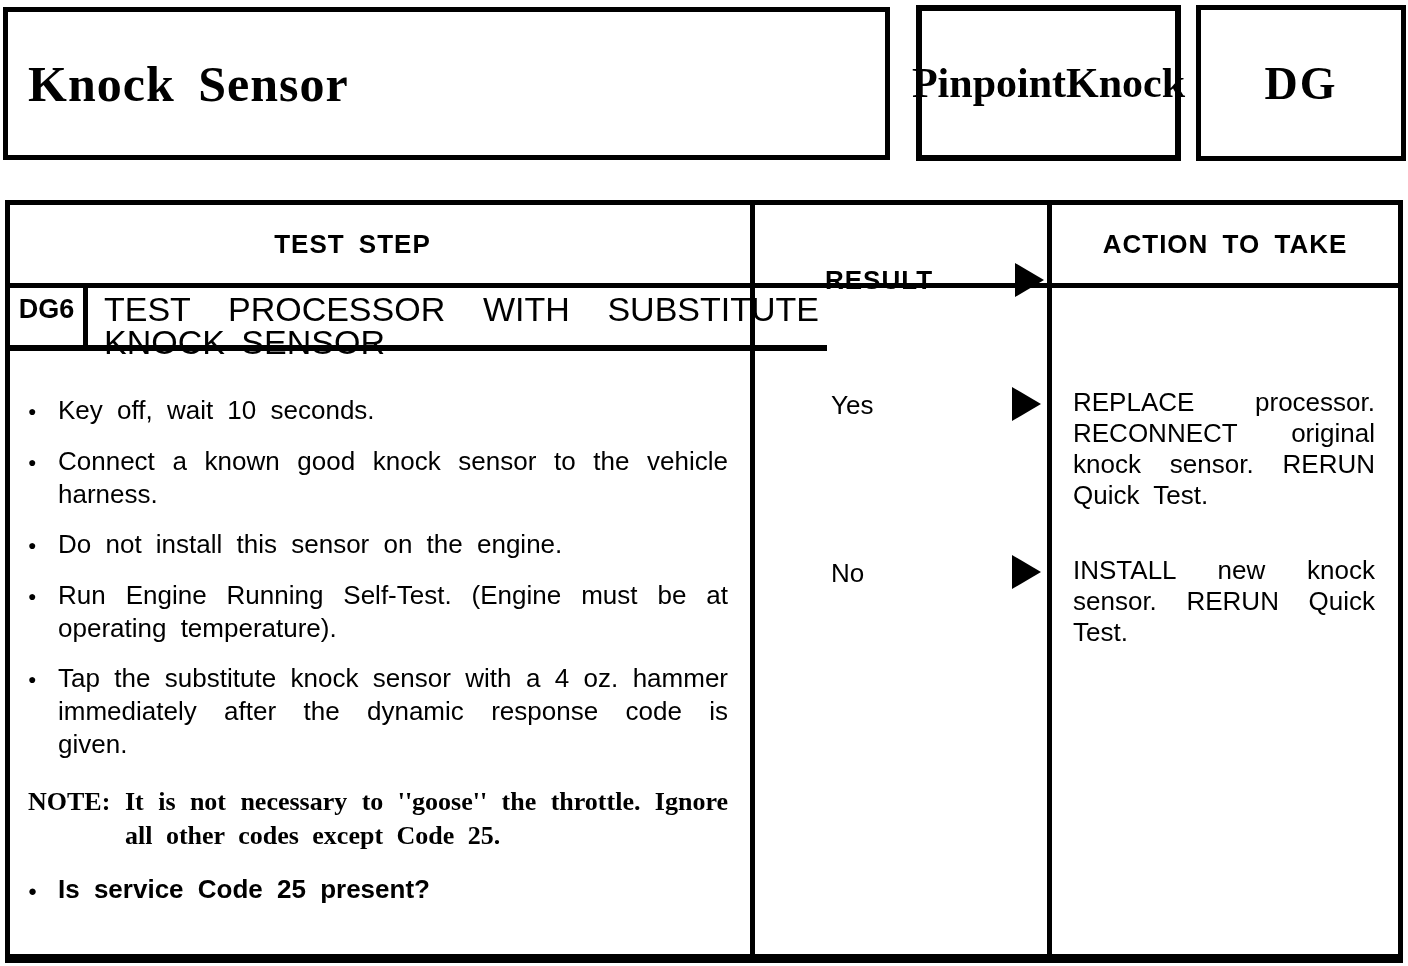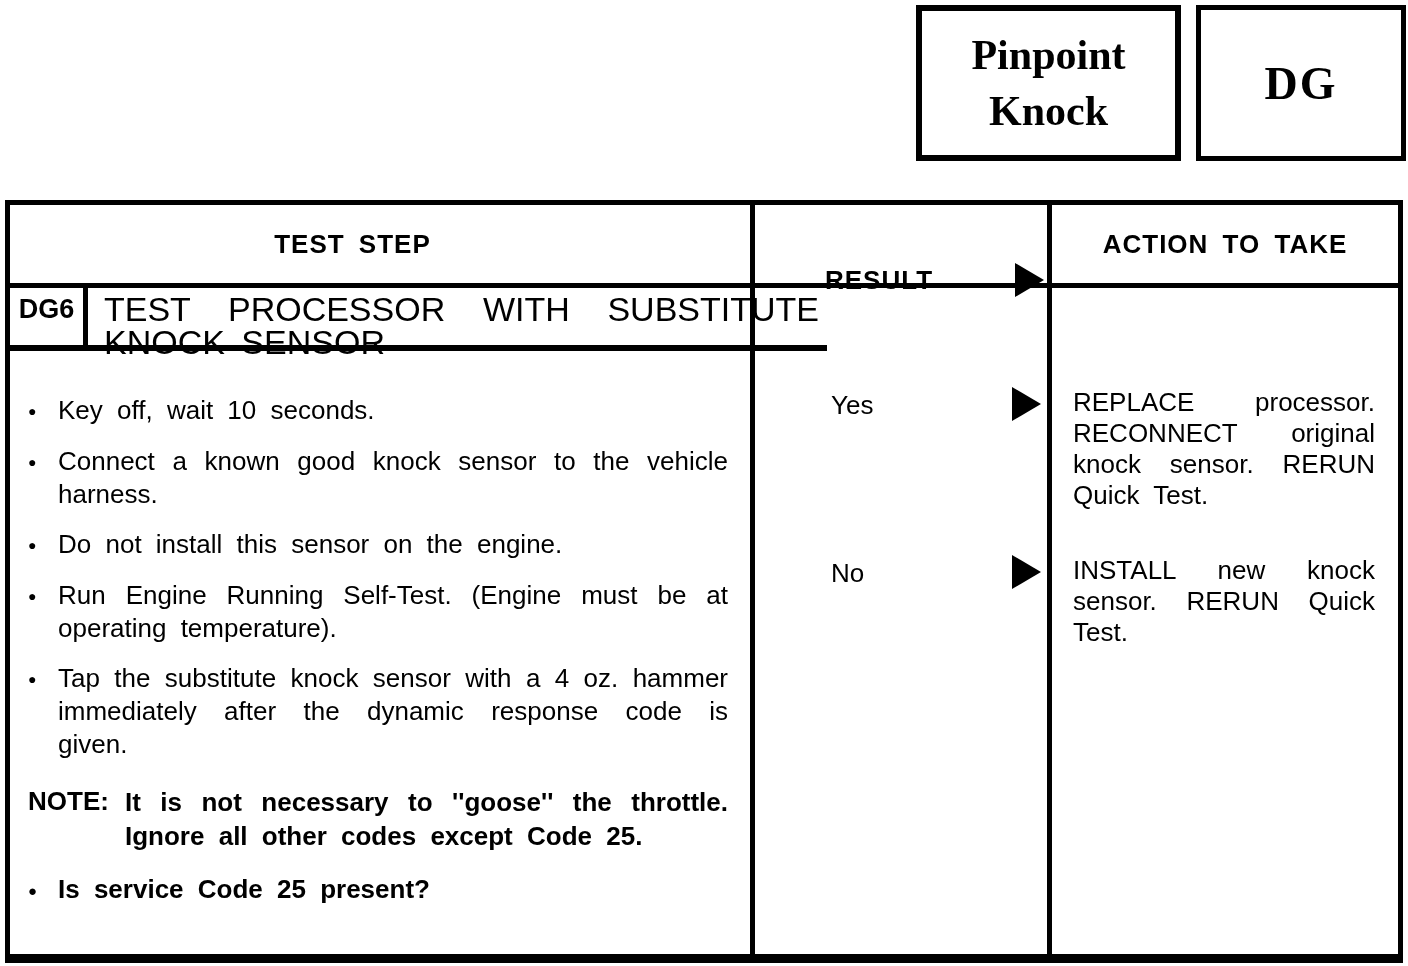--- a/index.html
+++ b/index.html
@@ -21,21 +21,21 @@
     padding-left: 20px;
   }
   .title-box .title-text {
     font-family: "Liberation Serif", serif;
     font-weight: bold; font-size: 50px; letter-spacing: 1px;
     word-spacing: 10px;
   }
   .pinpoint-box {
     position: absolute; left: 916px; top: 5px; width: 265px; height: 156px;
     border: 6px solid #000;
-    display: flex; flex-direction: column; align-items: center; justify-content: center;
+    display: flex; flex-direction: row; align-items: center; justify-content: center;
   }
   .pinpoint-box div {
     font-family: "Liberation Serif", serif;
     font-weight: bold; font-size: 42px; line-height: 56px;
   }
   .code-box {
     position: absolute; left: 1196px; top: 5px; width: 210px; height: 156px;
     border: 5px solid #000;
     display: flex; align-items: center; justify-content: center;
   }
@@ -97,21 +97,21 @@
     padding: 37px 22px 0 18px;
     font-size: 26px; line-height: 33px;
   }
   .bullet-item { display: flex; margin-bottom: 17px; }
   .bullet-dot {
     flex: 0 0 30px; font-size: 14px; line-height: 33px;
     padding-top: 1px;
   }
   .bullet-text { flex: 1; text-align: justify; word-spacing: 7px; }
 
-  .note-block { display: flex; margin: 24px 0 20px 0; font-weight: bold; }
+  .note-block { display: flex; margin: 24px 0 20px 0; font-weight: bold; font-family: Liberation Serif, serif; }
   .note-label { flex: 0 0 97px; word-spacing: normal; }
   .note-text { flex: 1; text-align: justify; word-spacing: 7px; line-height: 34px; }
   .question-item { font-weight: bold; margin-top: 20px; }
   .question-item .bullet-dot { font-size: 15px; }
 
   
   .result-entry {
     position: absolute; left: 740px; width: 297px;
     font-size: 26px; line-height: 33px;
   }
@@ -127,20 +127,23 @@
     text-align: justify; word-spacing: 7px;
   }
   .action-yes { top: 182px; }
   .action-no  { top: 350px; }
 </style>
 </head>
 <body>
 
 <div class="page">
 
+  <div class="title-box">
+    <span class="title-text">Knock Sensor</span>
+  </div>
 
   <div class="pinpoint-box">
     <div>Pinpoint</div>
     <div>Knock</div>
   </div>
 
   <div class="code-box">
     <span>DG</span>
   </div>
 

